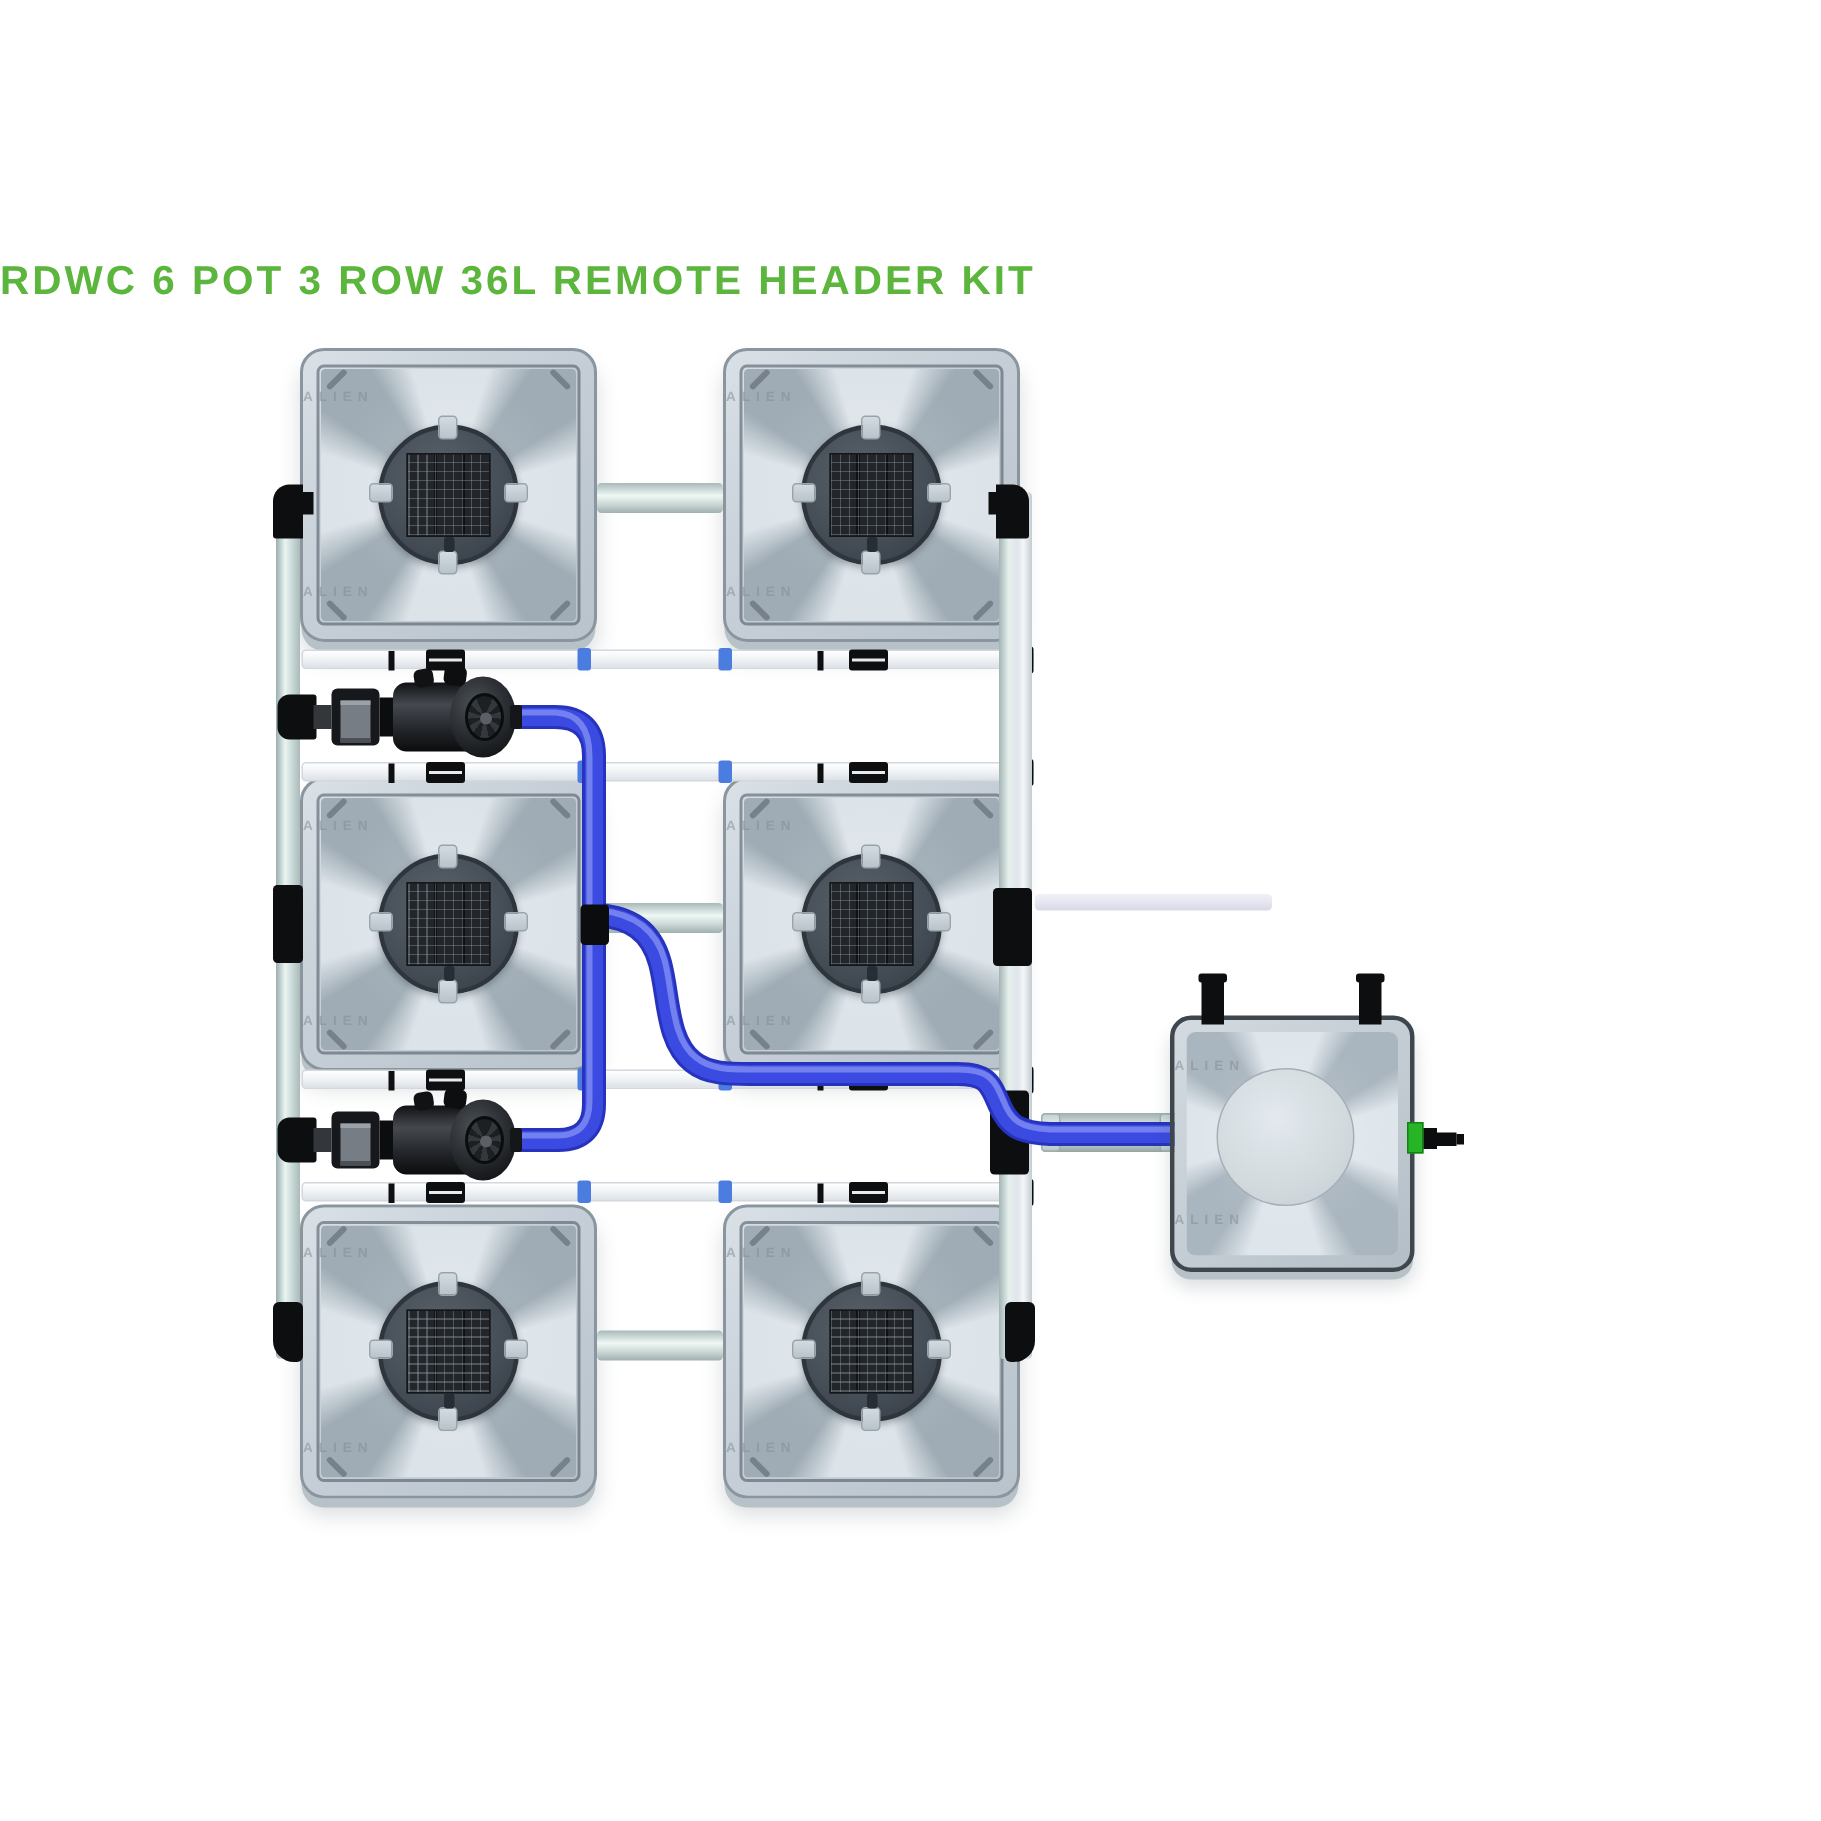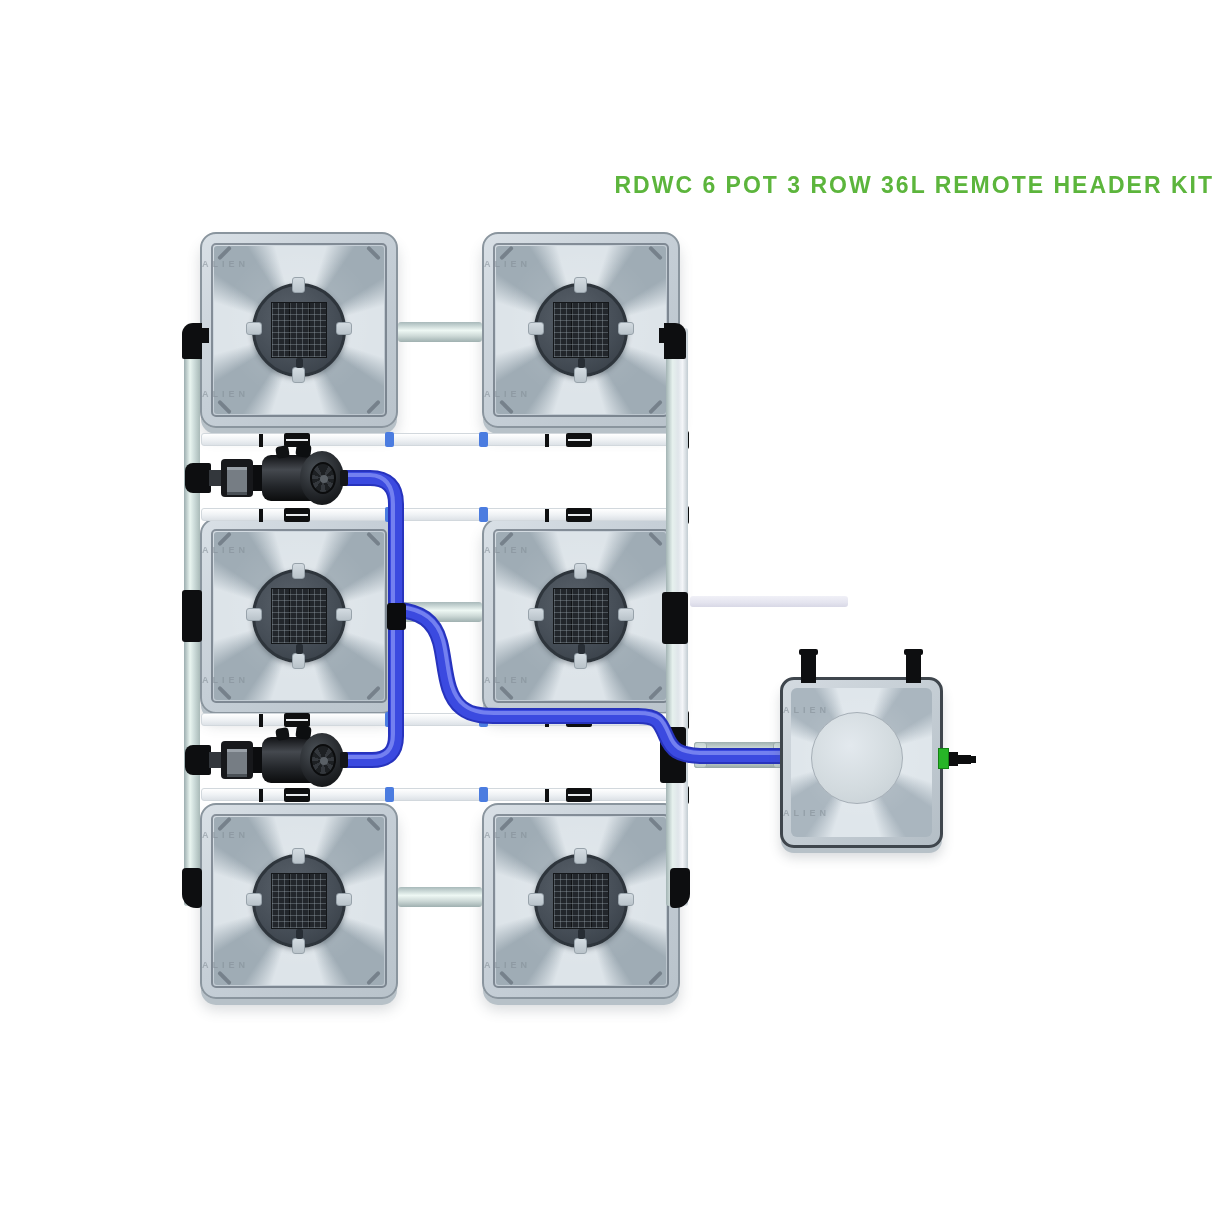--- a/index.html
+++ b/index.html
@@ -1,22 +1,22 @@
 <!DOCTYPE html>
 <html><head>
 <meta charset="utf-8">
 <style>
   html,body{margin:0;padding:0;background:#ffffff;}
   *{box-sizing:border-box;}
   #scene{position:relative;width:1214px;height:1214px;margin:0 auto;background:#ffffff;
          font-family:"Liberation Sans", sans-serif;overflow:hidden;}
 
   
-  .title{position:absolute;left:0;top:172px;width:100%;text-align:right;
-         font-size:23px;font-weight:700;letter-spacing:2px;color:#5cb53c;}
+  .title{position:absolute;left:0;top:172px;width:100%;text-align:left;
+         font-size:27px;font-weight:700;letter-spacing:2px;color:#5cb53c;}
 
   
   .pot{position:absolute;width:198px;height:196px;border-radius:16px;
        background:linear-gradient(135deg,#d9e0e6 0%,#c6cfd7 45%,#b9c3cb 100%);
        border:2px solid #8a959e;
        box-shadow:0 7px 0 -1px #b7c1c8, 0 11px 14px rgba(70,80,90,.20);}
   .p-r1c1{left:200px;top:232px;} .p-r1c2{left:482px;top:232px;}
   .p-r2c1{left:200px;top:518px;} .p-r2c2{left:482px;top:518px;}
   .p-r3c1{left:200px;top:803px;} .p-r3c2{left:482px;top:803px;}
 

